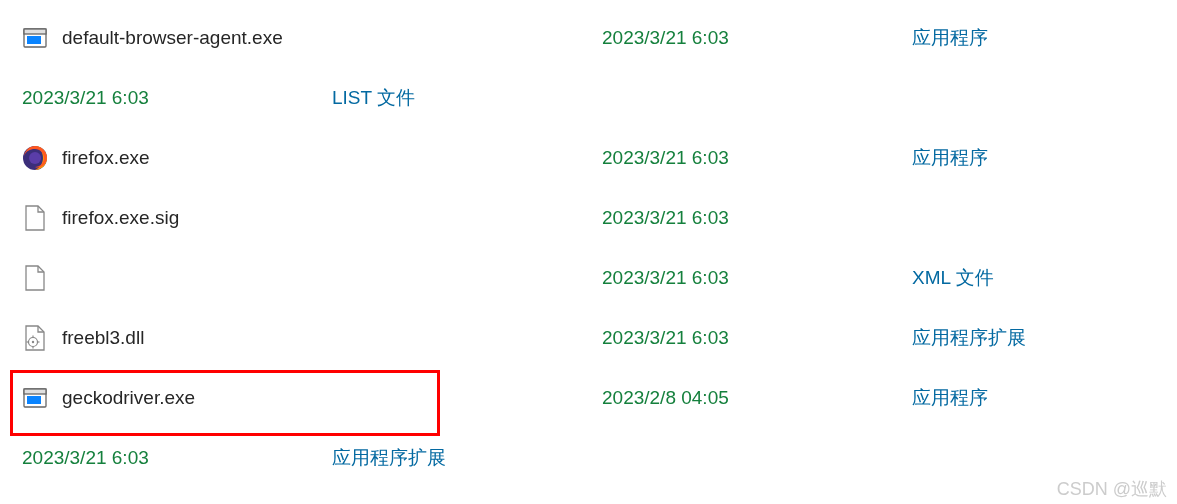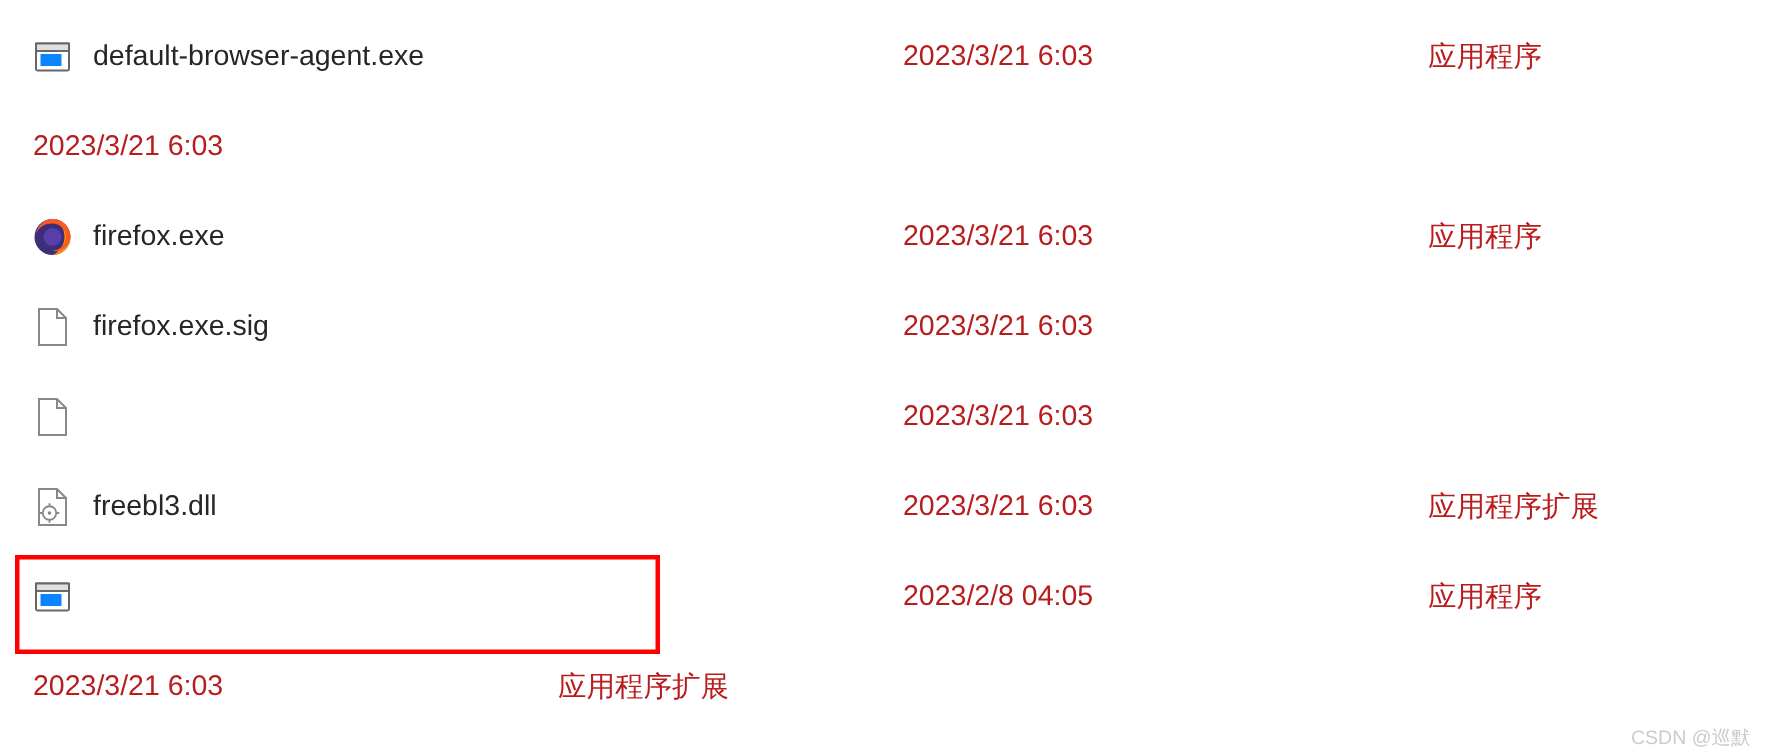--- a/index.html
+++ b/index.html
@@ -35,45 +35,44 @@
       border: 3px solid #ff0000;
       pointer-events: none;
     }
     .col-name {
       display: flex;
       align-items: center;
       width: 580px;
     }
     .col-date {
       width: 310px;
-      color: #b91c1c;
+      color: #15803d;
     }
     .col-type {
       flex: 1;
-      color: #b91c1c;
-      margin-left: 40px;
+      color: #0369a1;
     }
     .icon-wrapper {
       width: 26px;
       height: 26px;
       margin-right: 14px;
       display: flex;
       align-items: center;
       justify-content: center;
       flex-shrink: 0;
     }
     .file-name {
       color: #262626;
     }
     .watermark {
       position: absolute;
       right: 10px;
       bottom: 3px;
       color: #cccccc;
-      font-size: 13px;
+      font-size: 18px;
     }
     svg {
       display: block;
     }
   </style>
 </head>
 <body>
 
 <div class="file-list">
     <div class="file-row">
@@ -85,20 +84,21 @@
             <rect x="4" y="10" width="14" height="8" fill="#0a84ff"></rect>
           </svg>
         </span>
         <span class="file-name">default-browser-agent.exe</span>
       </div>
       <div class="col-date">2023/3/21 6:03</div>
       <div class="col-type">应用程序</div>
     </div>
     <div class="file-row">
       <div class="col-date">2023/3/21 6:03</div>
+      <div class="col-type">LIST 文件</div>
     </div>
     <div class="file-row">
       <div class="col-name">
         <span class="icon-wrapper">
           <svg width="26" height="26" viewBox="0 0 26 26">
             <circle cx="13" cy="13" r="12" fill="#3b2e7a"></circle>
             <path d="M13 1 C19 1 25 6 25 13 C25 20 19 25 13 25 C18 23 21 18 21 13 C21 7 18 3 13 1 Z" fill="#ff9500"></path>
             <path d="M13 1 C8 1 3 5 2 11 C4 6 8 4 13 4 C18 4 22 8 22 13 C22 18 18 22 13 22 C18 24 24 20 25 13 C25 6 19 1 13 1 Z" fill="#ff5722"></path>
             <circle cx="13" cy="13" r="6" fill="#5a3da8"></circle>
           </svg>
@@ -123,20 +123,21 @@
     <div class="file-row">
       <div class="col-name">
         <span class="icon-wrapper">
           <svg width="22" height="26" viewBox="0 0 22 26">
             <path d="M2 1 L14 1 L20 7 L20 25 L2 25 Z" fill="#ffffff" stroke="#888" stroke-width="1.3"></path>
             <path d="M14 1 L14 7 L20 7" fill="none" stroke="#888" stroke-width="1.3"></path>
           </svg>
         </span>
       </div>
       <div class="col-date">2023/3/21 6:03</div>
+      <div class="col-type">XML 文件</div>
     </div>
     <div class="file-row">
       <div class="col-name">
         <span class="icon-wrapper">
           <svg width="22" height="26" viewBox="0 0 22 26">
             <path d="M2 1 L14 1 L20 7 L20 25 L2 25 Z" fill="#ffffff" stroke="#888" stroke-width="1.3"></path>
             <path d="M14 1 L14 7 L20 7" fill="none" stroke="#888" stroke-width="1.3"></path>
             <circle cx="9" cy="17" r="4.5" fill="none" stroke="#888" stroke-width="1.2"></circle>
             <circle cx="9" cy="17" r="1.2" fill="#888"></circle>
             <line x1="9" y1="12.5" x2="9" y2="10.5" stroke="#888" stroke-width="1.2"></line>
@@ -152,20 +153,21 @@
     </div>
     <div class="file-row">
       <div class="col-name">
         <span class="icon-wrapper">
           <svg width="24" height="24" viewBox="0 0 24 24">
             <rect x="1" y="3" width="22" height="18" rx="1" fill="none" stroke="#666" stroke-width="1.3"></rect>
             <rect x="1" y="3" width="22" height="5" fill="#e0e0e0" stroke="#666" stroke-width="1.3"></rect>
             <rect x="4" y="10" width="14" height="8" fill="#0a84ff"></rect>
           </svg>
         </span>
+        <span class="file-name">geckodriver.exe</span>
       </div>
       <div class="col-date">2023/2/8 04:05</div>
       <div class="col-type">应用程序</div>
     </div>
     <div class="file-row">
       <div class="col-date">2023/3/21 6:03</div>
       <div class="col-type">应用程序扩展</div>
     </div>
   </div>
 <div class="watermark">CSDN @巡默</div>

